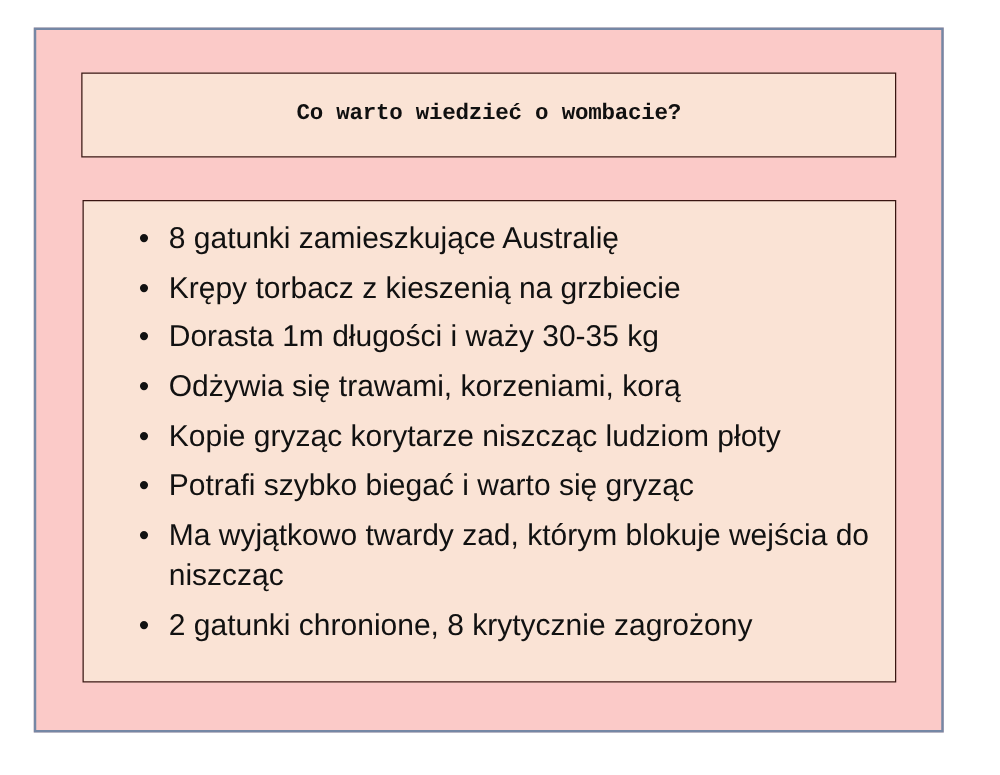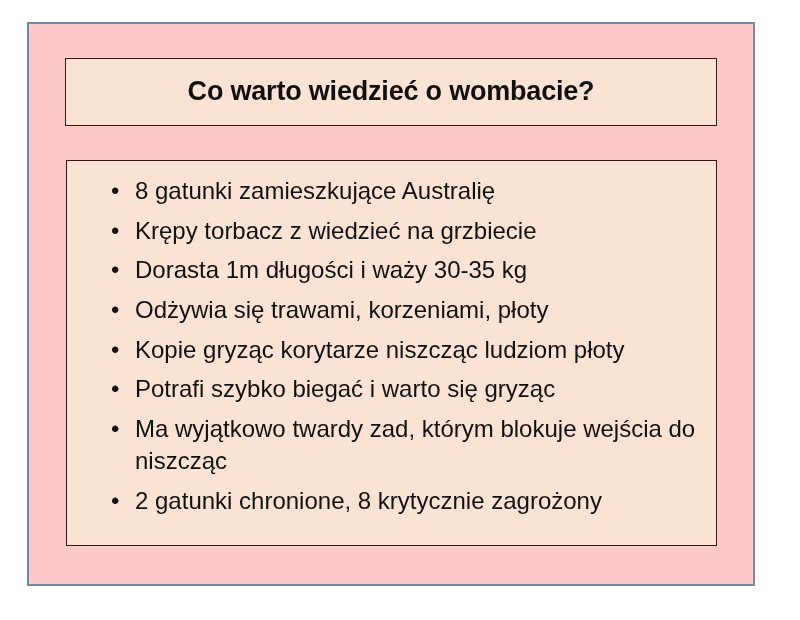--- a/index.html
+++ b/index.html
@@ -34,27 +34,27 @@
     height: 68px;
     background: #fae3d5;
     border: 1.5px solid #3a1512;
     box-sizing: border-box;
     display: flex;
     align-items: center;
     justify-content: center;
   }
 
   #title-text {
-    font-size: 27px;
+    font-size: 18px;
     font-weight: bold;
     color: #101010;
     letter-spacing: -0.2px;
     text-align: center;
     line-height: 1.1;
-    font-family: Liberation Sans, sans-serif;
+    font-family: Liberation Mono, monospace;
   }
 
   #content-box {
     position: absolute;
     left: 37px;
     top: 136px;
     width: 651px;
     height: 386px;
     background: #fae3d5;
     border: 1.5px solid #3a1512;
@@ -108,31 +108,31 @@
   <div id="content-box">
     <ul id="bullet-list">
 
       <li class="bullet-item">
         <span class="bullet-marker">•</span>
         <span class="bullet-label">8 gatunki zamieszkujące Australię</span>
       </li>
 
       <li class="bullet-item">
         <span class="bullet-marker">•</span>
-        <span class="bullet-label">Krępy torbacz z wiedzieć na grzbiecie</span>
+        <span class="bullet-label">Krępy torbacz z kieszenią na grzbiecie</span>
       </li>
 
       <li class="bullet-item">
         <span class="bullet-marker">•</span>
         <span class="bullet-label">Dorasta 1m długości i waży 30-35 kg</span>
       </li>
 
       <li class="bullet-item">
         <span class="bullet-marker">•</span>
-        <span class="bullet-label">Odżywia się trawami, korzeniami, płoty</span>
+        <span class="bullet-label">Odżywia się trawami, korzeniami, korą</span>
       </li>
 
       <li class="bullet-item">
         <span class="bullet-marker">•</span>
         <span class="bullet-label">Kopie gryząc korytarze niszcząc ludziom płoty</span>
       </li>
 
       <li class="bullet-item">
         <span class="bullet-marker">•</span>
         <span class="bullet-label">Potrafi szybko biegać i warto się gryząc</span>

